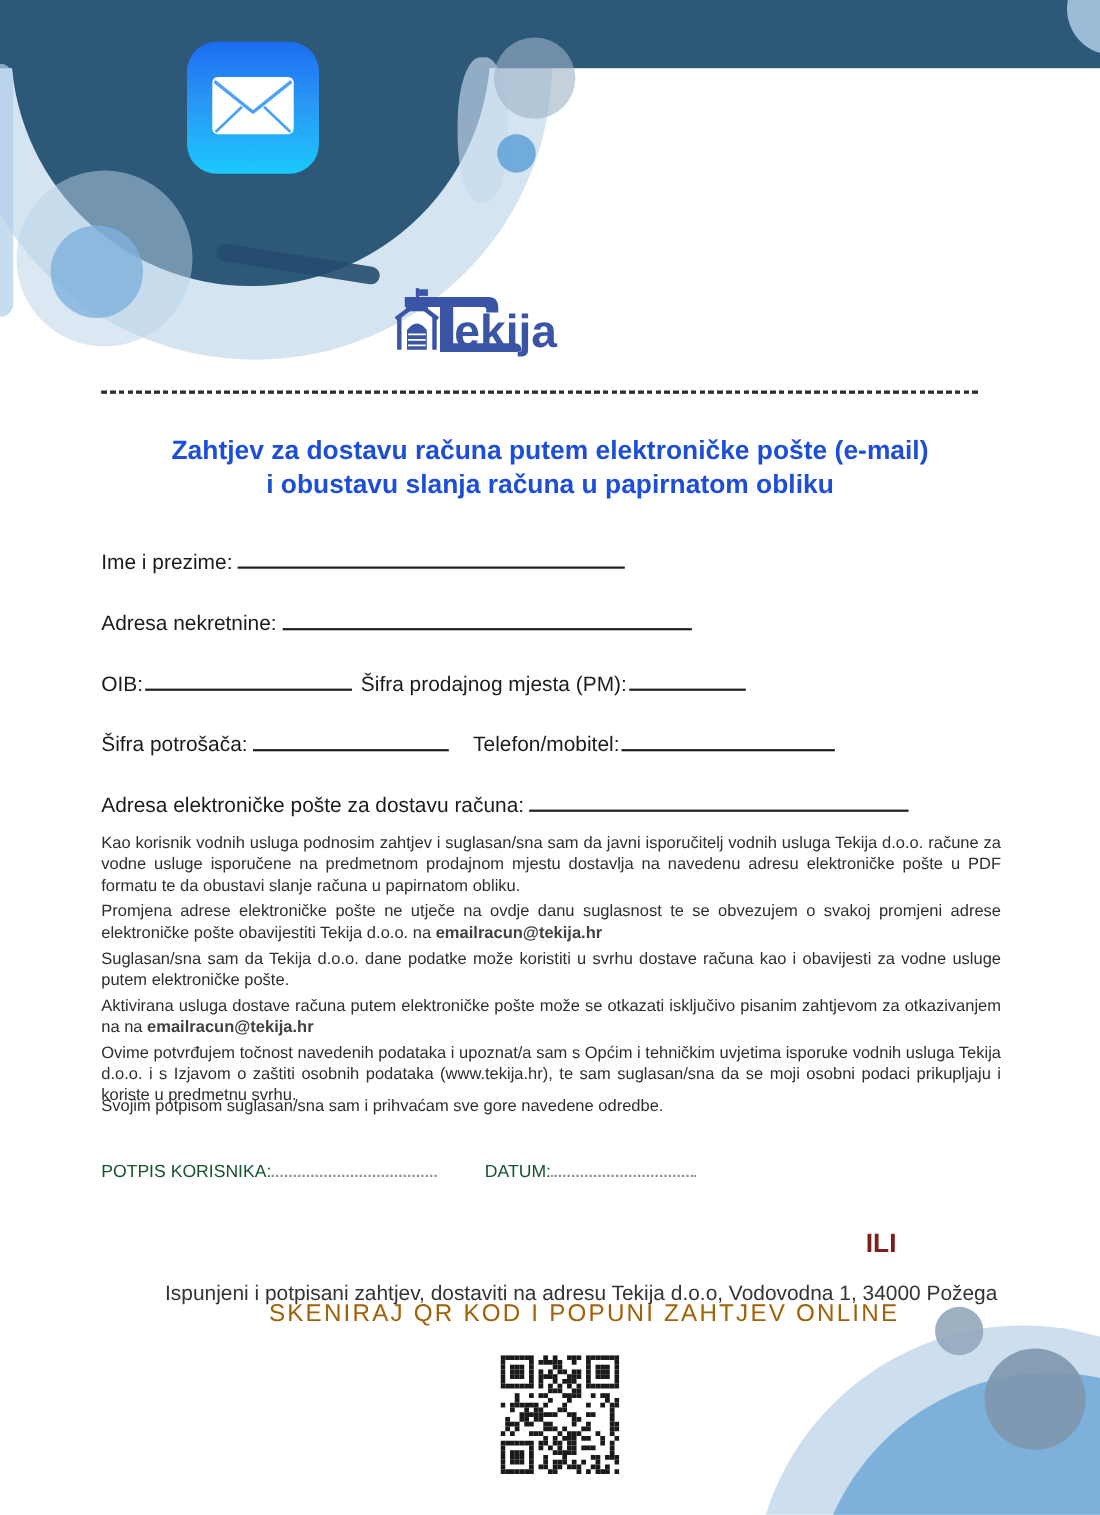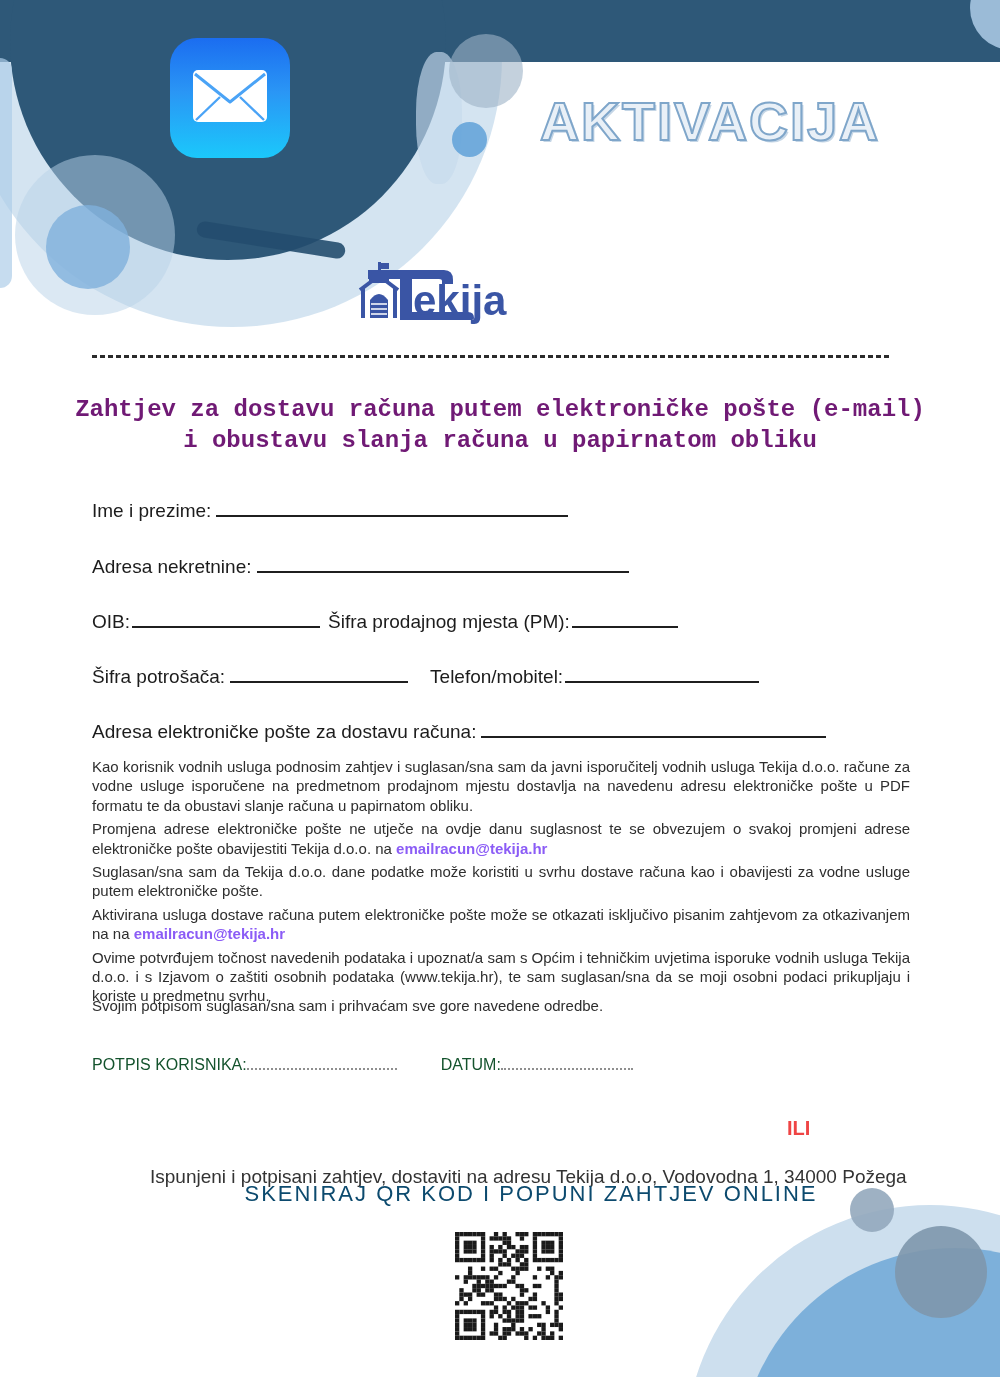--- a/index.html
+++ b/index.html
@@ -45,51 +45,51 @@
 
   
   .dashes{
     left:92px;top:355px;width:798px;height:3px;
     background:repeating-linear-gradient(90deg,#2b2b2b 0 5px,transparent 5px 8px);
   }
 
   
   .req-heading{
     left:0;right:0;top:394px;text-align:center;
-    font-size:24px;font-weight:bold;color:#701a75;line-height:31px;font-family:Liberation Mono, monospace;
+    font-size:24px;font-weight:bold;color:#1d4ed8;line-height:31px;
   }
 
   
   .frow{position:absolute;left:92px;width:830px;font-size:19px;color:#1c1c1c;font-weight:500;white-space:nowrap;}
   .fline{display:inline-block;border-bottom:2px solid #1f1f1f;height:15px;margin-left:5px;}
   .w352{width:352px;} .w372{width:372px;} .w188{width:188px;} .w106{width:106px;}
   .w178{width:178px;} .w194{width:194px;} .w345{width:345px;}
   .gap8{margin-left:8px;} .gap22{margin-left:22px;}
 
   
   .terms{
     left:92px;top:757px;width:818px;
     font-size:15px;line-height:19.4px;color:#2e2e2e;text-align:justify;
   }
   .terms p{margin:0 0 4px 0;}
-  .email{font-weight:bold;color:#8b5cf6;}
+  .email{font-weight:bold;color:#404040;}
   .statement{left:92px;top:997px;font-size:15px;color:#2e2e2e;}
 
   
   .sig-row{left:92px;top:1056px;font-size:16px;color:#14532d;white-space:nowrap;}
   .dotline{display:inline-block;border-bottom:2px dotted #8f8f8f;height:12px;}
   .dl150{width:150px;} .dl132{width:132px;}
   .datum{margin-left:44px;}
 
   
   .submit-info{left:150px;top:1166px;font-size:19px;color:#333;}
-  .ili{left:787px;top:1117px;font-size:20px;font-weight:bold;color:#ef4444;}
+  .ili{left:787px;top:1117px;font-size:24px;font-weight:bold;color:#7f1d1d;}
   .qr-cta{
     left:62px;right:0;top:1181px;text-align:center;
-    font-size:22px;letter-spacing:2px;color:#0c4a6e;font-weight:500;
+    font-size:22px;letter-spacing:2px;color:#a16207;font-weight:500;
   }
   .qr-box{left:455px;top:1232px;width:110px;height:110px;}
 
   
   .f-pale{left:685px;top:1205px;width:490px;height:490px;background:#cddfee;}
   .f-blue{left:739px;top:1248px;width:432px;height:432px;background:#7db0da;}
   .f-gray1{left:850px;top:1188px;width:44px;height:44px;background:#93a9bc;opacity:.9;}
   .f-gray2{left:895px;top:1226px;width:92px;height:92px;background:#7e97ac;opacity:.9;}
 </style>
 </head>
@@ -139,21 +139,20 @@
     <g fill="#3a55a5">
       <path d="M12 10 H88 Q97 10 97 20 V24 H86 V21 Q86 19 83 19 H12 Z" stroke="none"></path>
       <rect x="44" y="14" width="12" height="46" stroke="none"></rect>
       <path d="M44 52 H112 Q118 52 118 58 Q118 60 114 60 H44 Z" stroke="none"></path>
     </g>
     <text x="57" y="55" font-family="Liberation Sans, sans-serif" font-size="42" font-weight="bold" fill="#3a55a5">ekija</text>
   </svg>
 </div>
 
 <div class="abs hero-title">
-  <div>AKTIVACIJA</div>
 </div>
 
 <div class="abs dashes"></div>
 
 <div class="abs req-heading">
   <div>Zahtjev za dostavu računa putem elektroničke pošte (e-mail)</div>
   <div>i obustavu slanja računa u papirnatom obliku</div>
 </div>
 
 <div class="frow" style="top:500px">

